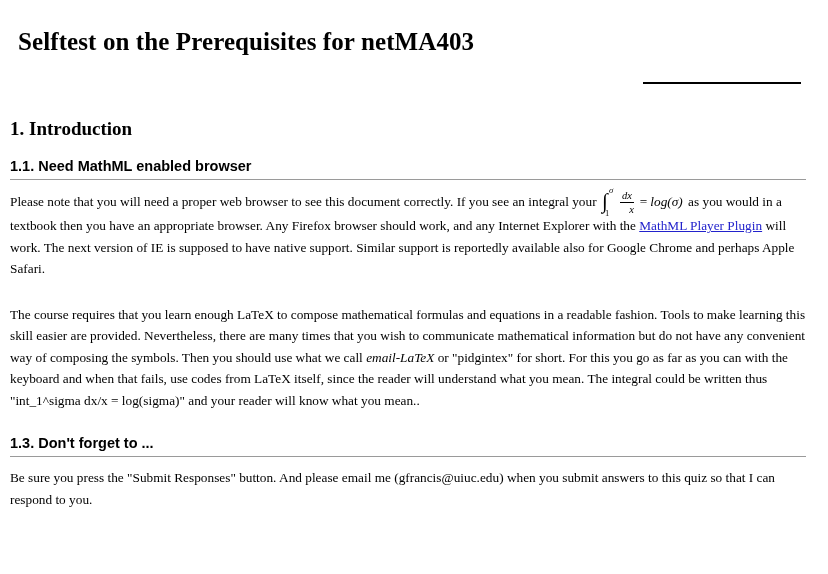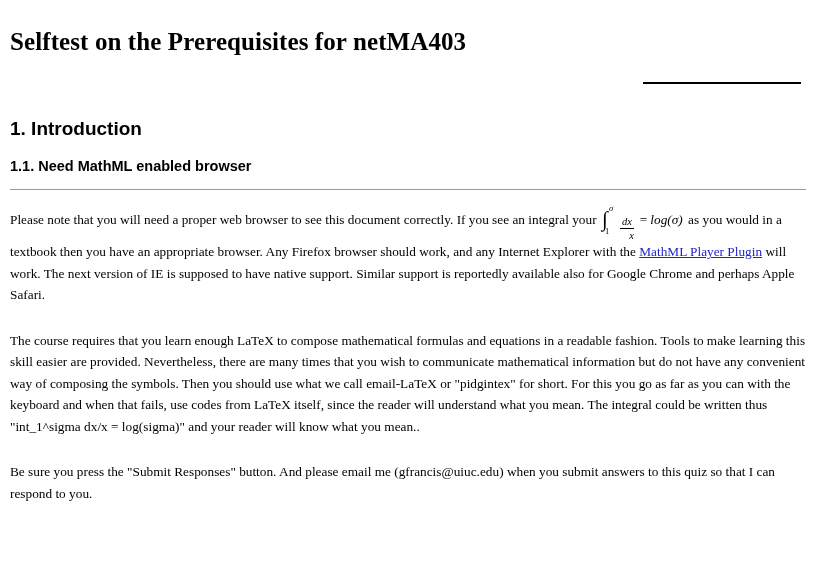--- a/index.html
+++ b/index.html
@@ -15,68 +15,69 @@
     color: #000000;
   }
   .page {
     padding: 18px 22px 0 10px;
     box-sizing: border-box;
   }
   h1.doc-title {
     font-family: "Liberation Serif", serif;
     font-size: 25px;
     font-weight: bold;
-    margin: 10px 0 0 0;
+    margin: 10px 0 0 8px;
     letter-spacing: 0.1px;
   }
   .doc-date {
     font-family: "Liberation Serif", serif;
     font-size: 13px;
     margin: 26px 0 0 0;
   }
   .top-rule-wrap {
     margin-top: 26px;
     display: flex;
     justify-content: flex-end;
     padding-right: 5px;
   }
   .top-rule {
     width: 158px;
     border-top: 2px solid #000;
     height: 0;
   }
   h2.section {
-    font-family: Liberation Sans, sans-serif;
+    font-family: Liberation Serif, serif;
     font-size: 19px;
     font-weight: bold;
     margin: 34px 0 0 0;
   }
   h3.subsection {
     font-family: "Liberation Sans", sans-serif;
     font-size: 14.5px;
     font-weight: bold;
     margin: 18px 0 0 0;
-    padding-bottom: 15px;
+    padding-bottom: 5px;
     border-bottom: 1px solid #9a9a9a;
   }
   p.body-text {
     font-family: "Liberation Serif", serif;
     font-size: 13.3px;
     line-height: 1.62;
     margin: 10px 0 0 0;
     text-align: left;
   }
   p.spaced-after {
     margin-bottom: 24px;
   }
   a.inline-link {
     color: #2222cc;
     text-decoration: underline;
   }
   .italic {
+    font-style: italic;
   }
   
   .formula {
     display: inline-block;
     font-family: "Liberation Serif", serif;
     font-style: italic;
     font-size: 13.3px;
     vertical-align: middle;
     white-space: nowrap;
     margin: 0 2px;
@@ -103,21 +104,21 @@
     position: absolute;
     bottom: -6px;
     left: 3px;
     font-size: 8.5px;
     font-style: normal;
   }
   .frac {
     display: inline-block;
     vertical-align: middle;
     text-align: right;
-    margin: 16px 3px 0 8px;
+    margin: 0 3px 0 8px;
     line-height: 1.05;
   }
   .frac .num {
     display: block;
     font-size: 10.5px;
     font-style: italic;
     border-bottom: 1px solid #000;
     padding: 0 2px 1px 2px;
   }
   .frac .den {
@@ -155,16 +156,17 @@
     <span>will work. The next version of IE is supposed to have native support. Similar support is reportedly available also for Google Chrome and perhaps Apple Safari.</span>
   </p>
 
 
   <p class="body-text spaced-after">
     <span>The course requires that you learn enough LaTeX to compose mathematical formulas and equations in a readable fashion. Tools to make learning this skill easier are provided. Nevertheless, there are many times that you wish to communicate mathematical information but do not have any convenient way of composing the symbols. Then you should use what we call</span>
     <span class="italic">email-LaTeX</span>
     <span>or "pidgintex" for short. For this you go as far as you can with the keyboard and when that fails, use codes from LaTeX itself, since the reader will understand what you mean. The integral could be written thus "int_1^sigma dx/x = log(sigma)" and your reader will know what you mean..</span>
   </p>
 
+  <h3 class="subsection">1.3. Don't forget to ...</h3>
 
   <p class="body-text">Be sure you press the "Submit Responses" button. And please email me (gfrancis@uiuc.edu) when you submit answers to this quiz so that I can respond to you.</p>
 
 </div>
 
 </body></html>

